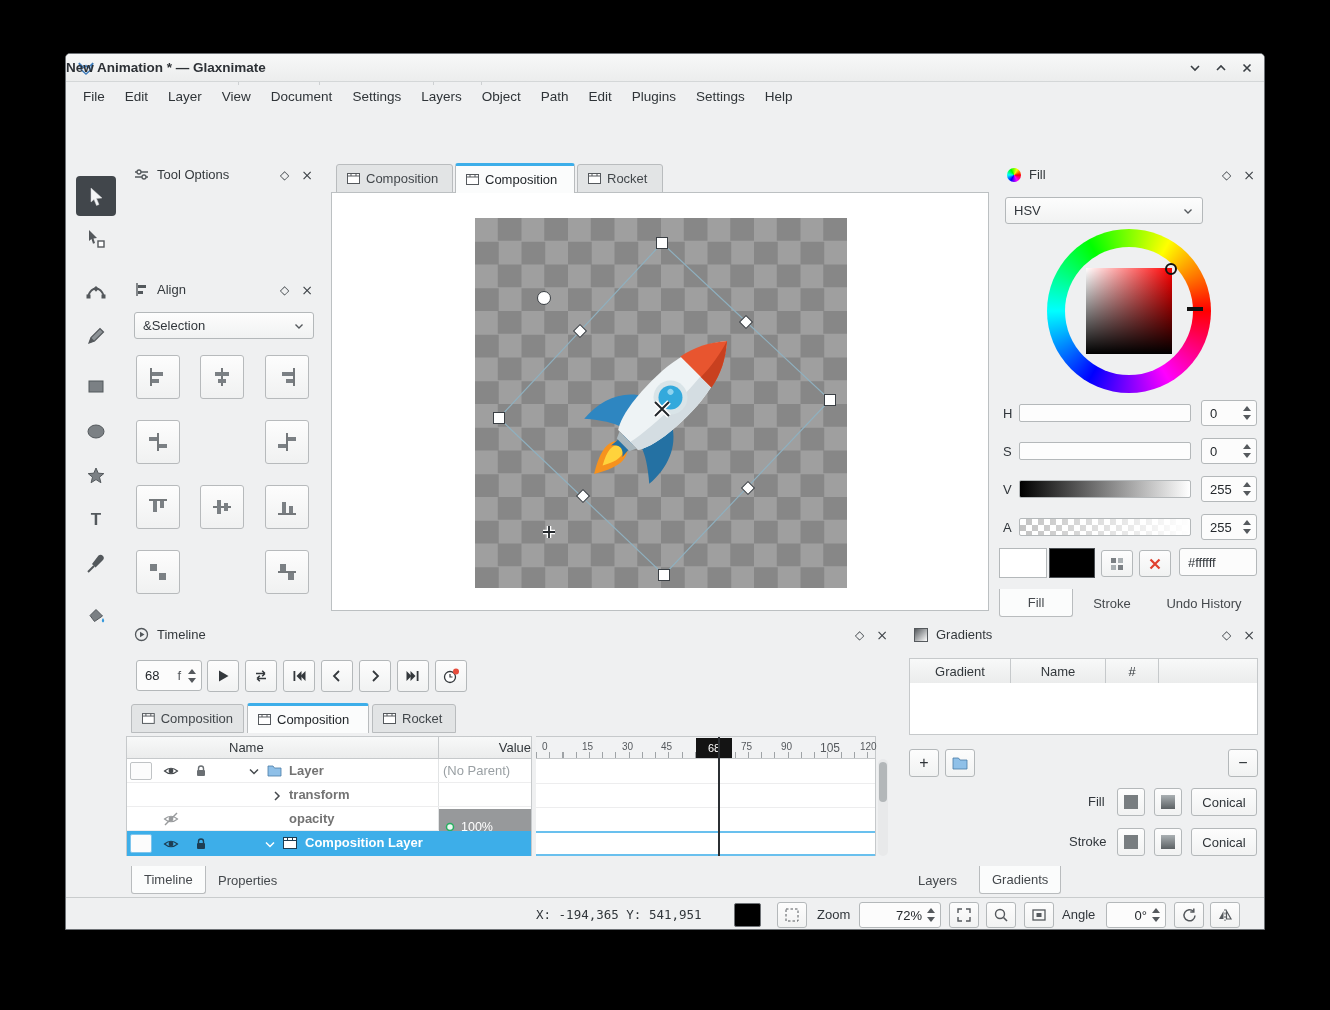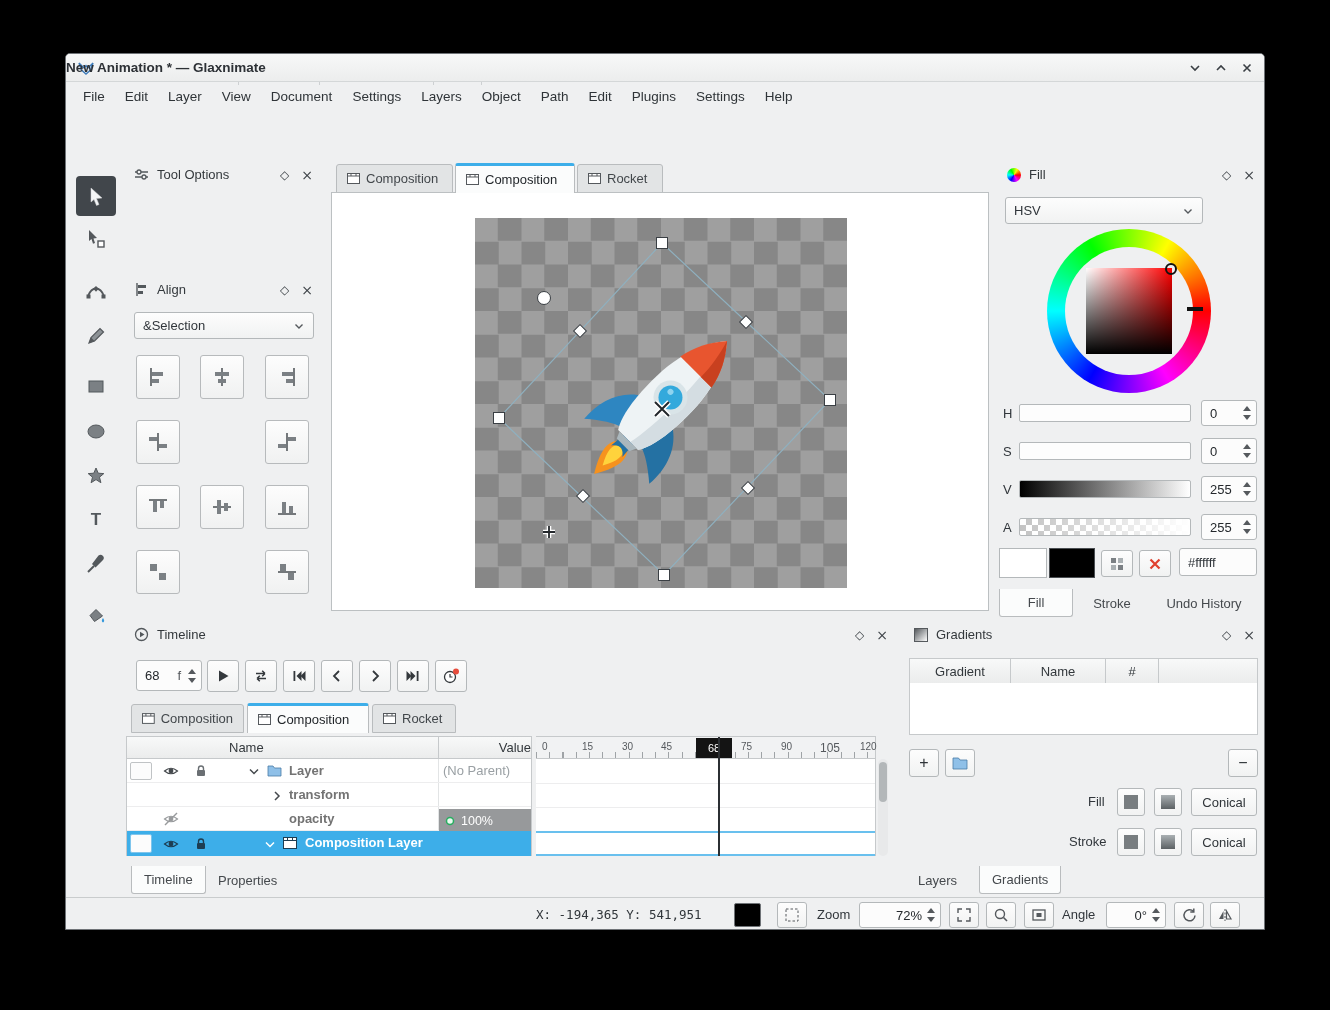--- a/index.html
+++ b/index.html
@@ -639,21 +639,21 @@
     <span class="w rowtxt" style="left:162px;top:4px">transform</span>
   </div>
 
   <div class="w" style="left:61px;top:753px;width:404px;height:24px;border-bottom:1px solid #ededee">
     <svg class="w" style="left:36px;top:4px;opacity:.55" width="16" height="16" viewBox="0 0 16 16">
         <path d="M1.5 8 Q8 2.5 14.5 8 Q8 13.5 1.5 8 Z" fill="none" stroke="#45494d" stroke-width="1.2"></path>
         <circle cx="8" cy="8" r="2.4" fill="#45494d"></circle>
         <path d="M2 14 L14 2" stroke="#45494d" stroke-width="1.4"></path>
       </svg>
     <span class="w rowtxt" style="left:162px;top:4px">opacity</span>
-    <div class="w" style="left:312px;top:2px;width:92px;height:20px;background:#97999b;display:flex;align-items:center;padding:12px 6px;gap:6px">
+    <div class="w" style="left:312px;top:2px;width:92px;height:20px;background:#97999b;display:flex;align-items:center;padding:18px 6px;gap:6px">
       <svg width="10" height="10" viewBox="0 0 10 10">
           <circle cx="5" cy="5" r="3.5" fill="#eafaf1" stroke="#27ae60" stroke-width="1.5"></circle>
         </svg>
       <span style="color:#fff;font-size:12.5px">100%</span>
     </div>
   </div>
 
   <div class="w" style="left:61px;top:777px;width:404px;height:25px;background:#3daee9">
     <div class="w" style="left:3px;top:3px;width:22px;height:19px;background:#fcfcfc;border:1px solid #7fc5ec;border-radius:2px"></div>
     <svg class="w" style="left:36px;top:5px" width="16" height="16" viewBox="0 0 16 16">

